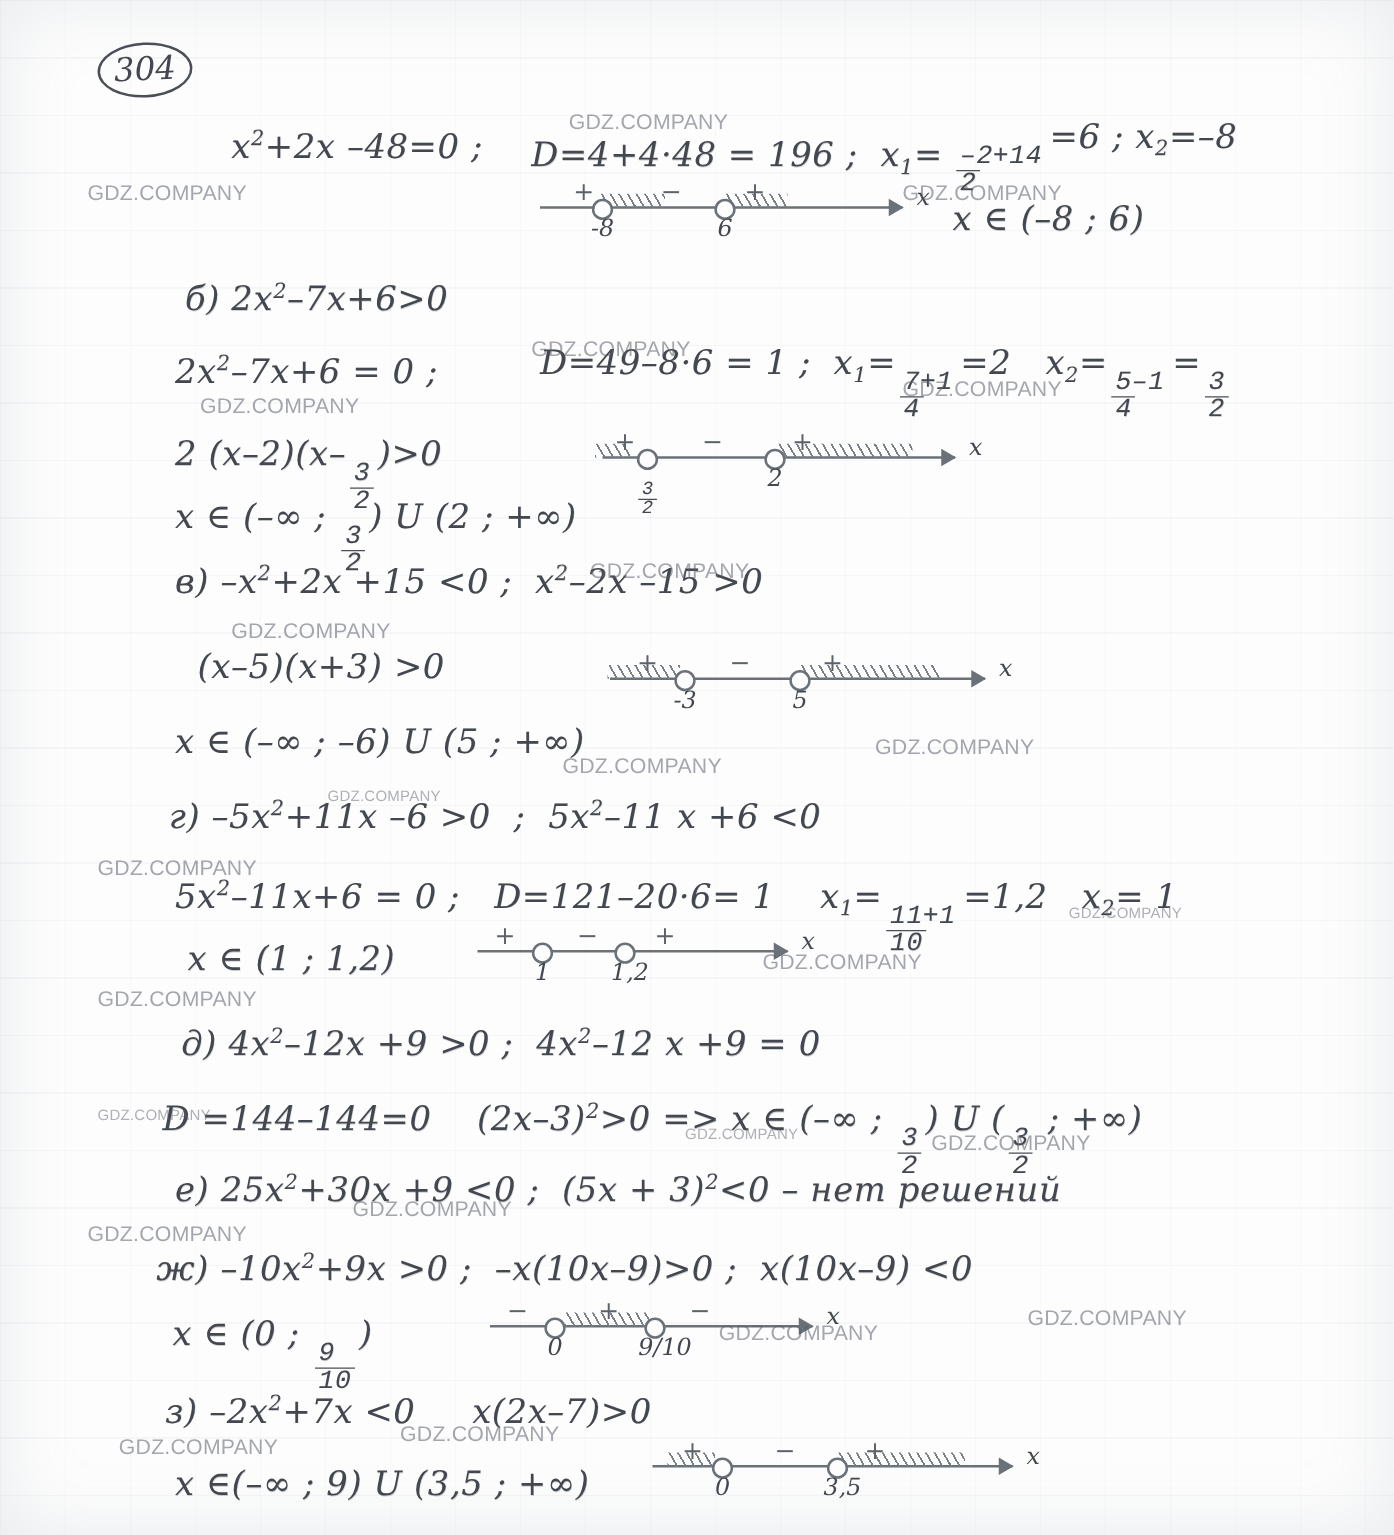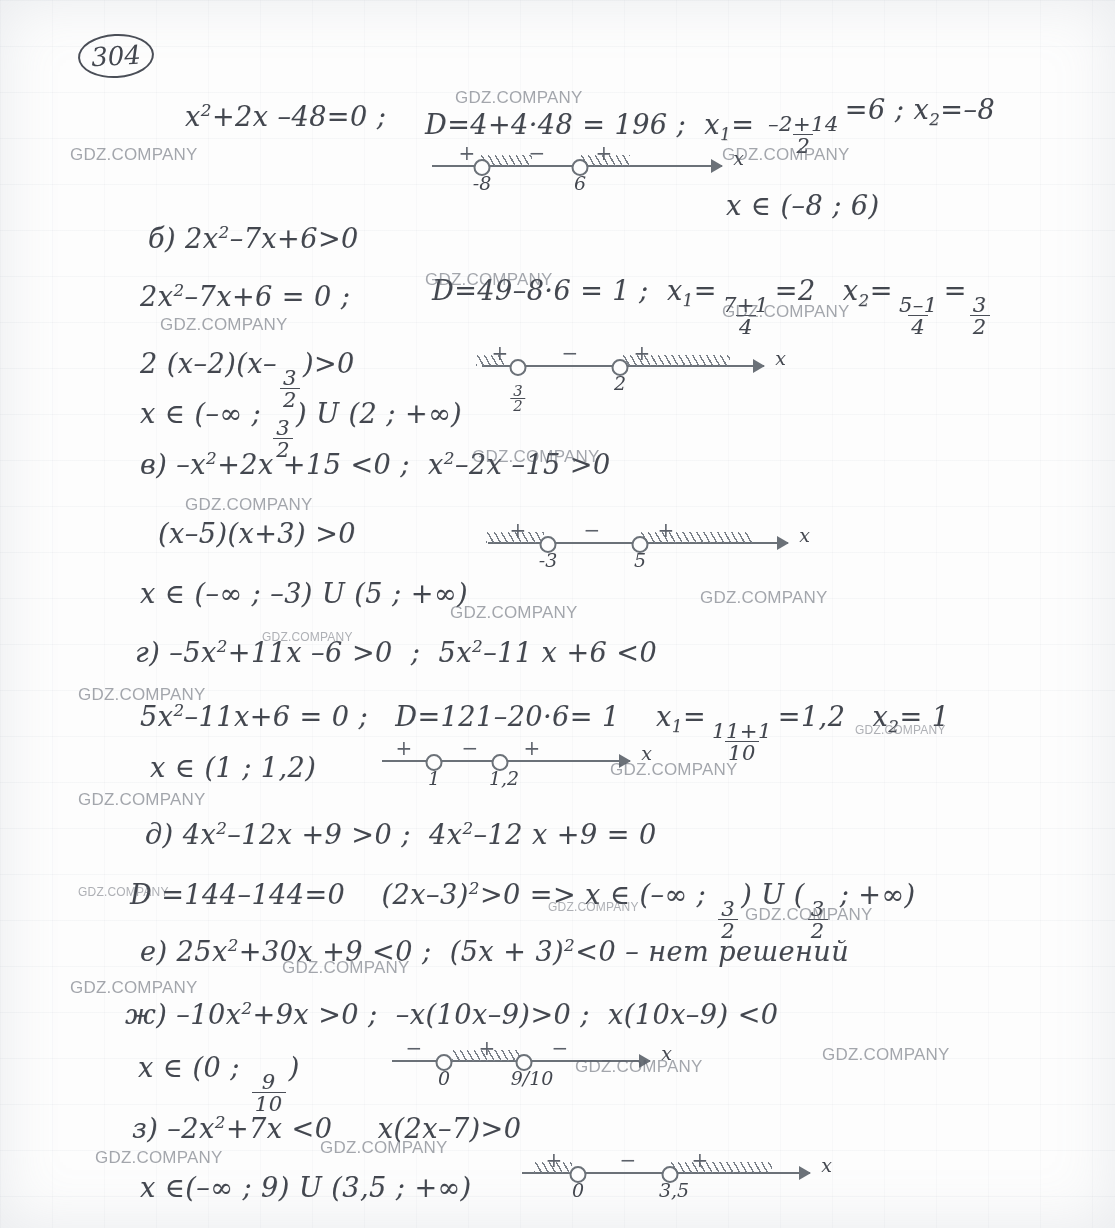--- a/index.html
+++ b/index.html
@@ -56,24 +56,25 @@
   .sub {
     font-size: 0.62em;
     vertical-align: sub;
     font-style: italic;
   }
 
   
   .frac {
     display: inline-flex;
     flex-direction: column;
-    align-items: center;
+    align-items: flex-start;
     vertical-align: -0.45em;
     line-height: 1.0;
     margin: 0 3px;
+    font-family: Liberation Mono, monospace;
   }
   .frac .num { font-size: 0.78em; padding: 0 3px; }
   .frac .den { font-size: 0.78em; padding: 0 3px; border-top: 1.6px solid #4a4e57; }
 
   
   #ex-number {
     position: absolute;
     left: 78px;
     top: 34px;
     width: 72px;
@@ -187,21 +188,21 @@
     D=4+4·48 = 196 ;&nbsp; x<span class="sub">1</span>=
   </div>
   <div class="hw s28" style="left:762px; top:94px;">
     <span class="frac">
         <span class="num">–2+14</span>
         <span class="den">2</span>
       </span>=6 ; x<span class="sub">2</span>=–8
   </div>
 
 
-  <div class="hw s28" style="left:726px; top:160px;margin-top:30px;">
+  <div class="hw s28" style="left:762px; top:160px;">
     x ∈ (–8 ; 6)
   </div>
 
   <div class="numline" style="left:432px; top:145px; width:290px;">
     <div class="axis"></div>
     <div class="arrow"></div>
     <div class="xlab">x</div>
     <div class="hatch" style="left:48px; width:52px;"></div>
     <div class="hatch" style="left:148px; width:50px;"></div>
     <div class="sign" style="left:35px;">+</div>
@@ -269,21 +270,21 @@
 
   <div class="hw s28" style="left:140px; top:448px;">
     в) –x<span class="sup">2</span>+2x +15 &lt;0 ;&nbsp; x<span class="sup">2</span>–2x –15 &gt;0
   </div>
 
   <div class="hw s28" style="left:158px; top:518px;">
     (x–5)(x+3) &gt;0
   </div>
 
   <div class="hw s28" style="left:140px; top:578px;">
-    x ∈ (–∞ ; –3) U (5 ; +∞)
+    x ∈ (–∞ ; –6) U (5 ; +∞)
   </div>
 
   <div class="numline" style="left:488px; top:522px; width:300px;">
     <div class="axis"></div>
     <div class="arrow"></div>
     <div class="xlab">x</div>
     <div class="hatch" style="left:-2px; width:58px;"></div>
     <div class="hatch" style="left:152px; width:112px;"></div>
     <div class="sign" style="left:30px;">+</div>
     <div class="sign" style="left:104px;">−</div>

